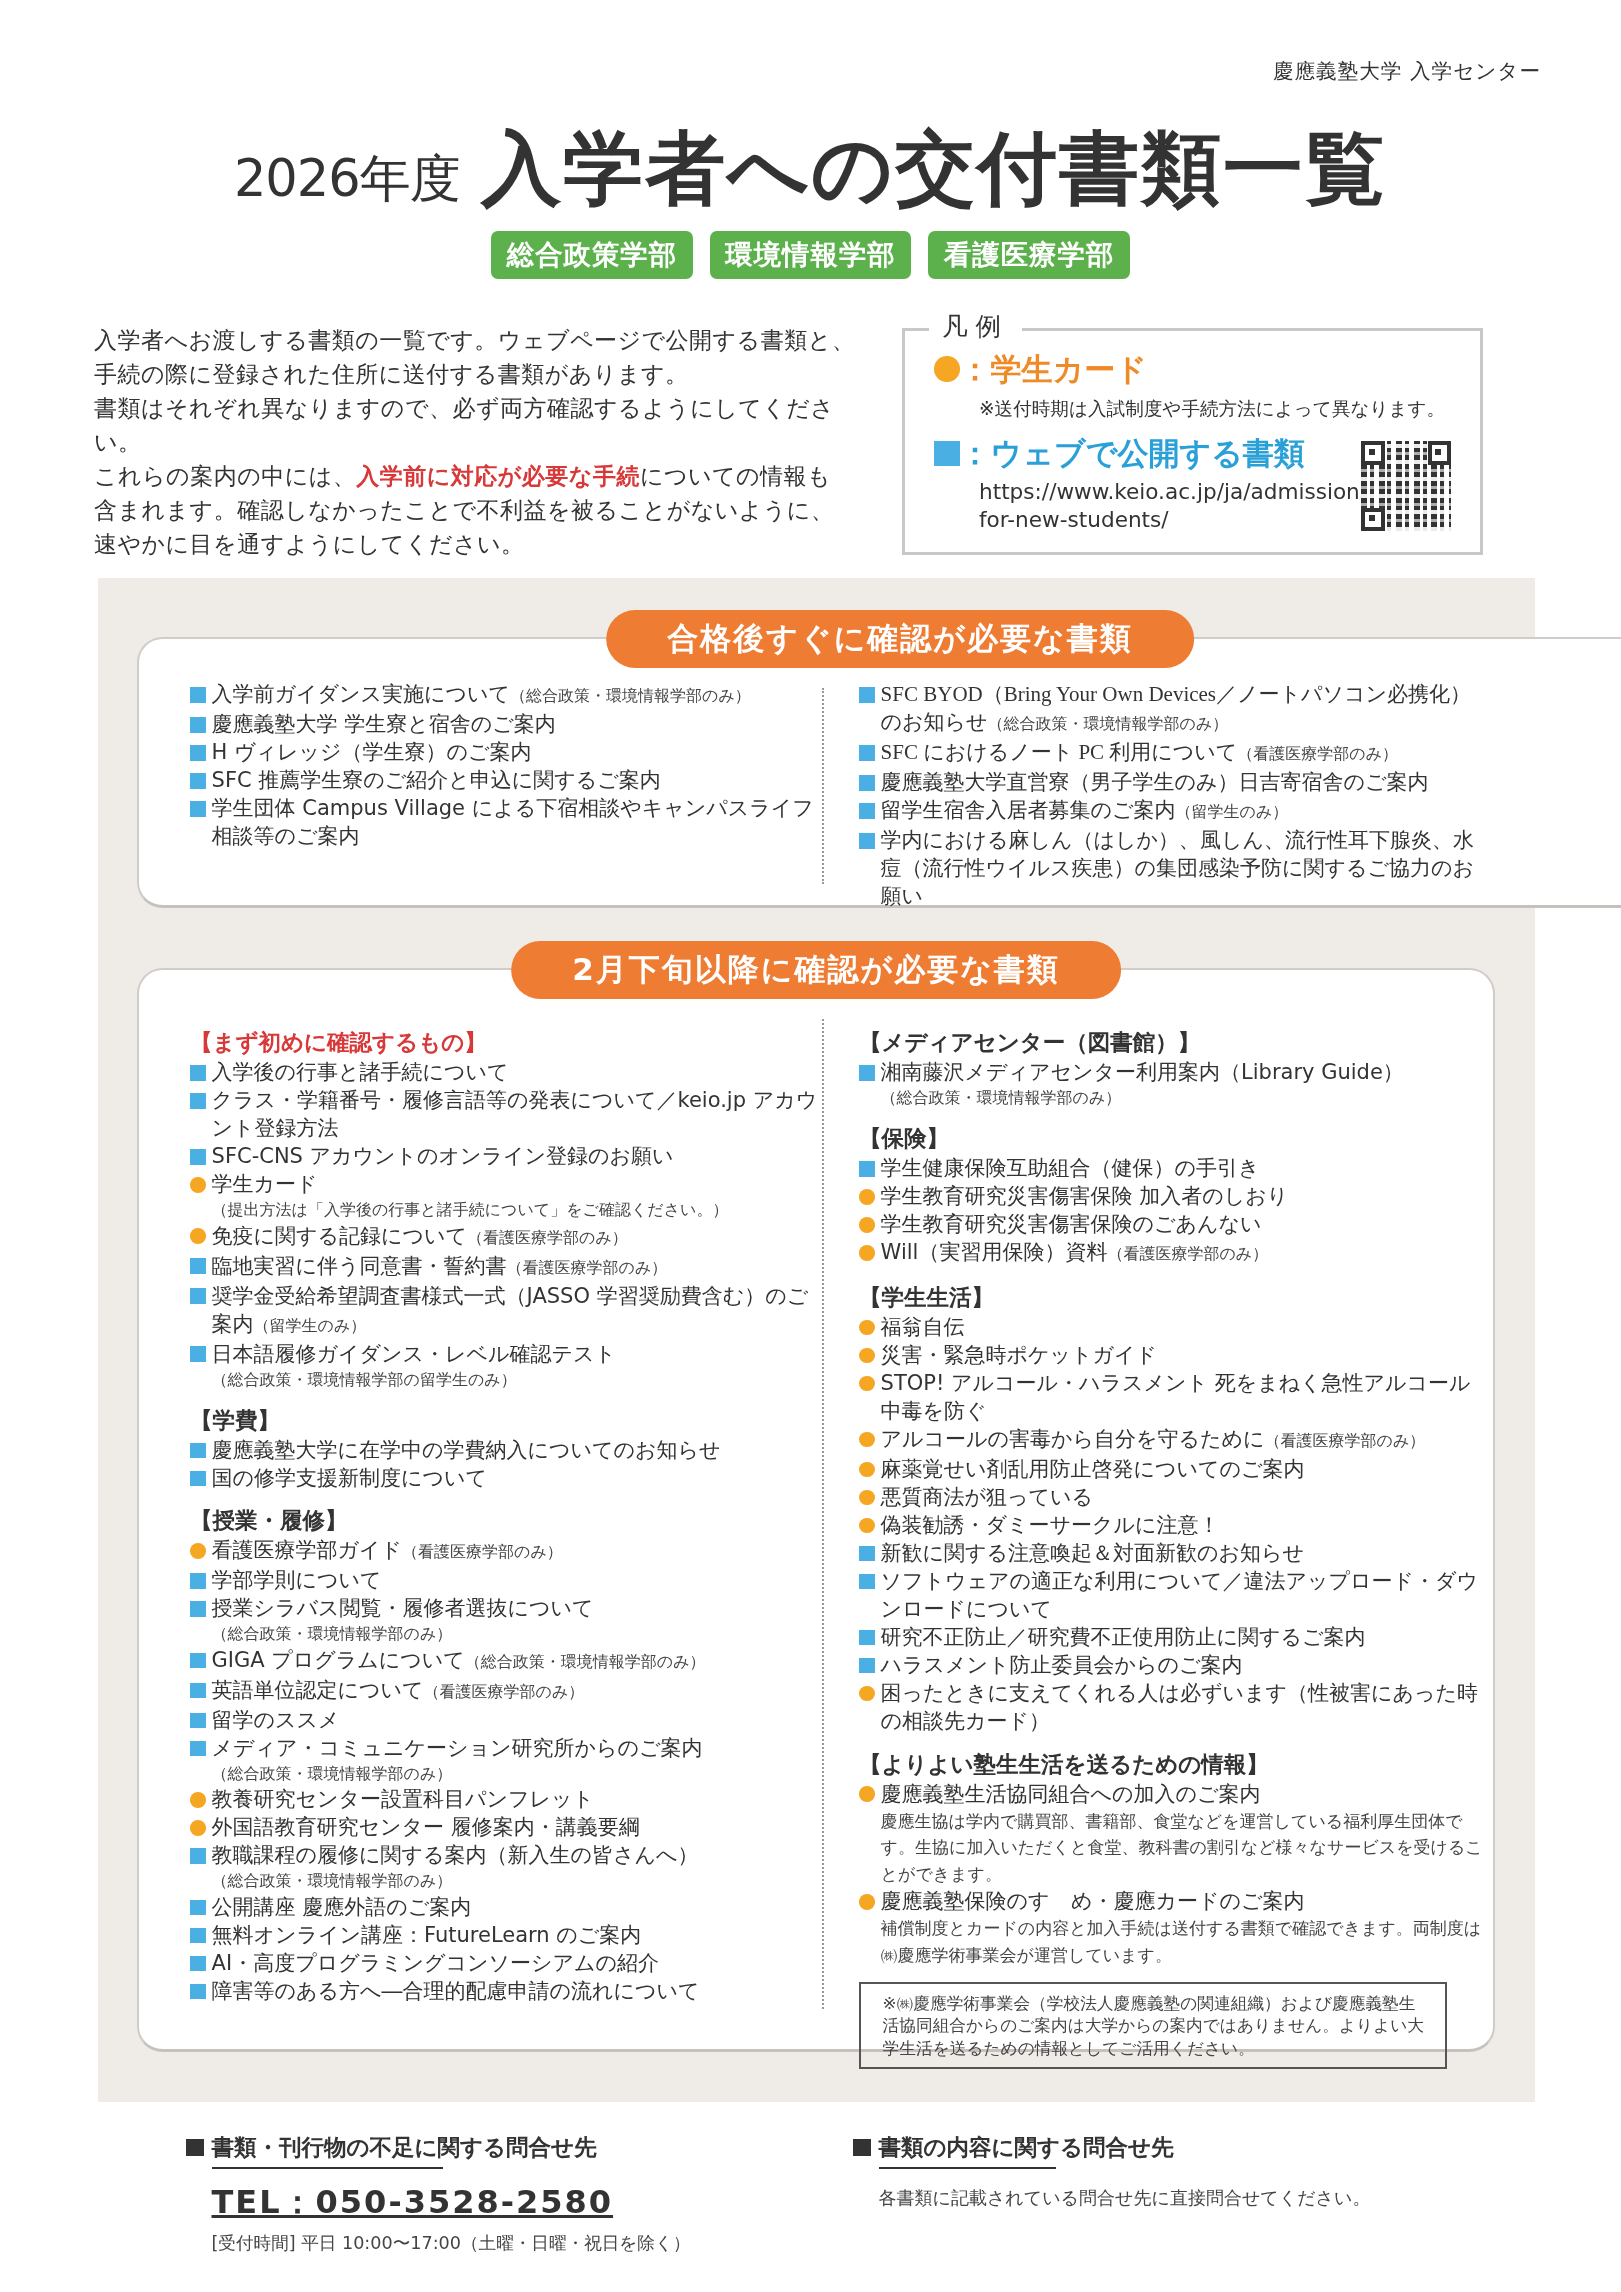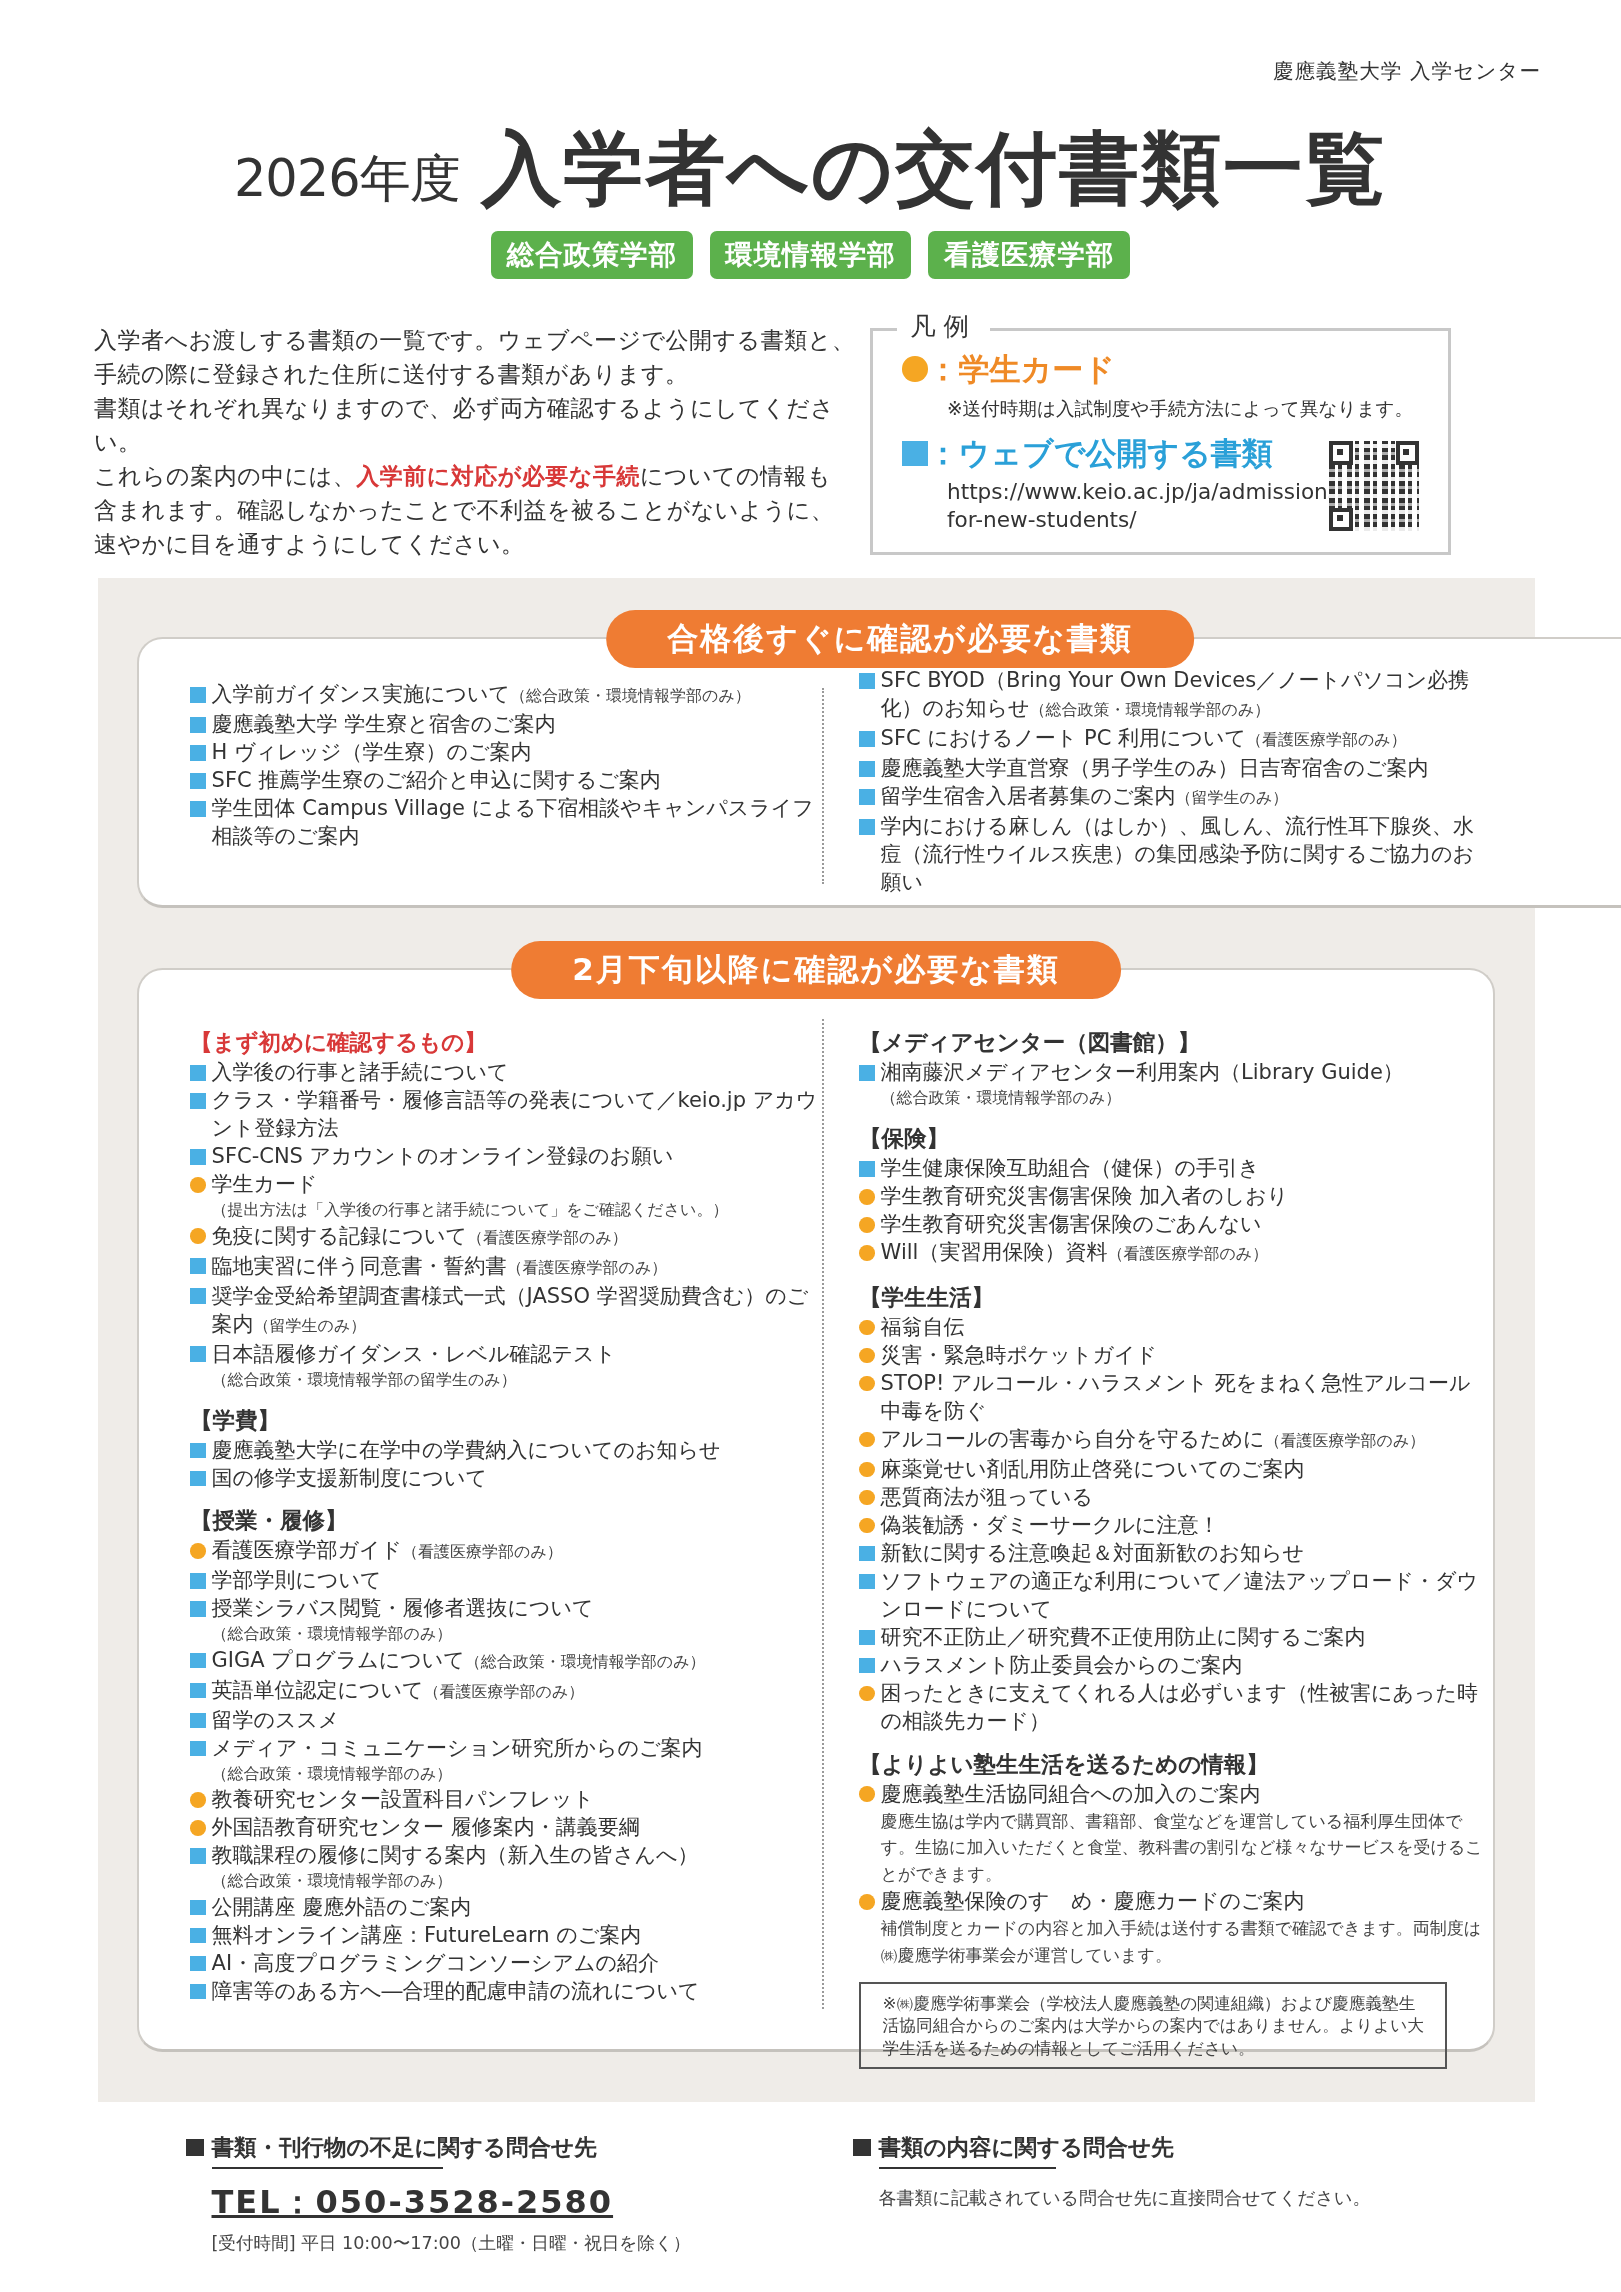--- a/index.html
+++ b/index.html
@@ -12,21 +12,21 @@
   .title-year { display: inline-block; font-size: 51px; color: #333; vertical-align: baseline; margin-right: 21.6px; letter-spacing: -1px; }
   .title-main { display: inline-block; font-size: 80px; font-weight: bold; color: #333; vertical-align: baseline; letter-spacing: 2px; }
 
   .faculties { position: absolute; top: 231px; left: 0; width: 1621px; text-align: center; }
   .faculty { display: inline-block; background: #5cb14c; color: #fff; font-weight: bold; font-size: 27.4px; padding: 5.9px 15.7px; border-radius: 6.9px; margin: 0 5.9px; letter-spacing: 1px; }
 
   .intro { position: absolute; left: 94px; top: 323px; width: 774px; font-size: 23px; line-height: 34px; color: #333; letter-spacing: 0.5px; }
   .intro p { margin: 0; }
   .intro .red { color: #d83838; font-weight: bold; }
 
-  .legend { position: absolute; left: 870px; top: 328px; width: 581px; height: 227px; border: 3.9px solid #c8c8c8; }
+  .legend { position: absolute; left: 902px; top: 328px; width: 581px; height: 227px; border: 3.9px solid #c8c8c8; }
   .legend-title { position: absolute; left: 23.5px; top: -21.6px; background: #fff; padding: 0 13.7px; font-size: 25.5px; color: #333; letter-spacing: 7.8px; }
   .legend-row1 { position: absolute; left: 29px; top: 17.6px; font-size: 31px; font-weight: bold; color: #ef8a26; }
   .legend-row1 .dot { display: inline-block; width: 25.5px; height: 25.5px; border-radius: 50%; background: #f5a623; vertical-align: -2px; }
   .legend-note1 { position: absolute; left: 74px; top: 65px; font-size: 18.6px; color: #333; }
   .legend-row2 { position: absolute; left: 29px; top: 102px; font-size: 31px; font-weight: bold; color: #2aa0d8; }
   .legend-row2 .sq { display: inline-block; width: 25.5px; height: 25.5px; background: #4ab0e4; vertical-align: -2px; }
   .legend-url { position: absolute; left: 74px; top: 147px; font-size: 21.6px; line-height: 28px; color: #333; }
   .qr { position: absolute; right: 29px; top: 110px; width: 90px; height: 90px; background:
       repeating-linear-gradient(90deg, #333 0 5.9px, #fff 5.9px 8.8px, #333 8.8px 12.7px, #fff 12.7px 17.6px),
       #333; }
@@ -38,21 +38,21 @@
   .panel { position: absolute; left: 98px; top: 578px; width: 1437px; height: 1524px; background: #efece8; }
 
   .card { position: absolute; left: 39px; background: #fff; border-radius: 25.5px; border: 2px solid #d0cdc8; border-bottom: 3.9px solid #c5c2bd; }
   .card1 { top: 59px; width: 1526px; height: 271px; }
   .card2 { top: 390px; width: 1358px; height: 1084px; }
 
   .pill { position: absolute; left: 50%; transform: translateX(-50%); top: -29px; background: #ef7c33; color: #fff; font-weight: bold; font-size: 31px; padding: 7.8px 61px; border-radius: 31px; white-space: nowrap; letter-spacing: 2px; }
 
   .col { position: absolute; font-size: 21px; line-height: 28px; color: #333; }
   .card1 .col-left { left: 51px; top: 41px; width: 637px; }
-  .card1 .col-right { left: 720px; top: 27px; width: 627px; }
+  .card1 .col-right { left: 720px; top: 41px; width: 627px; font-family: Liberation Serif, serif; }
   .card2 .col-left { left: 51px; top: 49px; width: 637px; }
   .card2 .col-right { left: 720px; top: 49px; width: 627px; }
   .divider { position: absolute; left: 683px; width: 0; border-left: 2.9px dotted #999; }
   .card1 .divider { top: 49px; height: 196px; }
   .card2 .divider { top: 49px; height: 990px; }
 
   .item { position: relative; padding-left: 21.6px; }
   .item .mk { position: absolute; left: 0; top: 6.9px; width: 15.7px; height: 15.7px; }
   .mk.sq { background: #4ab0e4; }
   .mk.dot { background: #f5a623; border-radius: 50%; }

